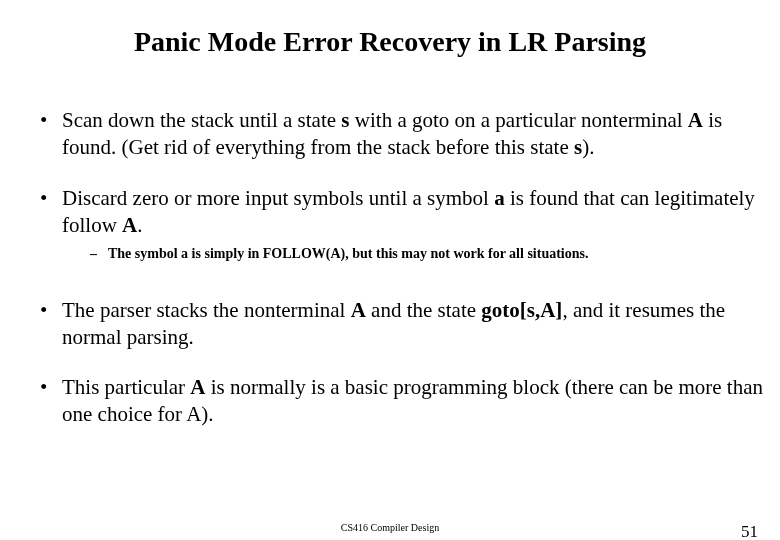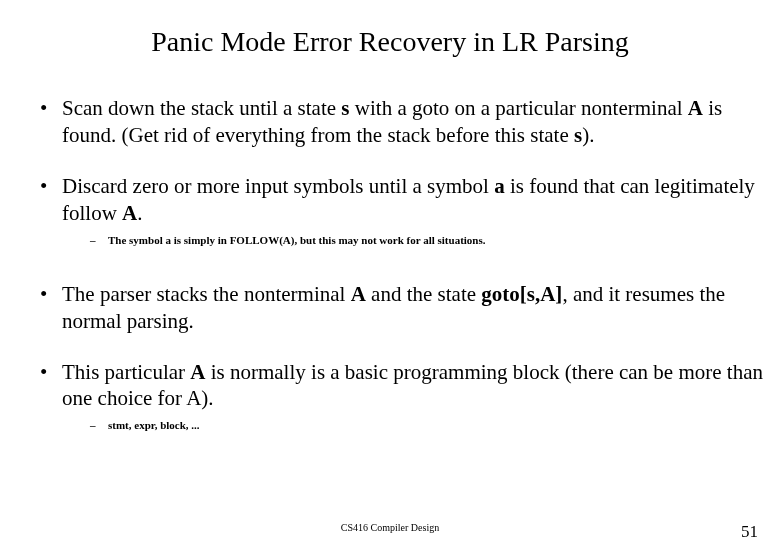--- a/index.html
+++ b/index.html
@@ -1,23 +1,23 @@
 <!DOCTYPE html>
 <html><head>
 <meta charset="utf-8">
 <style>
   * { margin: 0; padding: 0; box-sizing: border-box; }
   html, body { width: 780px; height: 540px; background: #fff; font-family: "Times New Roman", Times, serif; color: #000; }
   .slide { width: 780px; height: 540px; position: relative; padding: 26px 0 0 0; }
-  .title { font-size: 28px; font-weight: normal; text-align: center; margin-bottom: 37px; padding: 0 20px; }
+  .title { font-size: 28px; font-weight: bold; text-align: center; margin-bottom: 49px; padding: 0 20px; }
   ul.main { list-style: none; padding: 0 8px 0 40px; }
   ul.main > li { position: relative; font-size: 21px; line-height: 1.28; margin-bottom: 4px; padding-left: 22px; margin-top: 24px; }
   ul.main > li::before { content: "•"; position: absolute; left: 0; top: 0; font-size: 21px; }
   ul.sub { list-style: none; padding: 6px 0 10px 28px; }
-  ul.sub > li { position: relative; font-size: 11px; font-weight: bold; line-height: 1.3; padding-left: 18px; }
+  ul.sub > li { position: relative; font-size: 14px; font-weight: bold; line-height: 1.3; padding-left: 18px; }
   ul.sub > li::before { content: "–"; position: absolute; left: 0; top: 0; }
   .footer { position: absolute; bottom: 18px; left: 0; width: 780px; }
   .footer-center { position: absolute; left: 50%; transform: translateX(-50%); font-size: 10px; }
   .footer-right { position: absolute; right: 22px; font-size: 17px; }
   .b { font-weight: bold; }
 </style>
 </head>
 <body>
 
 <div class="slide">
@@ -31,23 +31,20 @@
       <span>Discard zero or more input symbols until a symbol </span><span class="b">a</span><span> is found that can legitimately follow </span><span class="b">A</span><span>.</span>
       <ul class="sub">
         <li>The symbol a is simply in FOLLOW(A), but this may not work for all situations.</li>
       </ul>
     </li>
     <li>
       <span>The parser stacks the nonterminal </span><span class="b">A</span><span> and  the state </span><span class="b">goto[s,A]</span><span>, and it resumes the normal parsing.</span>
     </li>
     <li>
       <span>This particular </span><span class="b">A</span><span> is normally is a basic programming block (there can be more than one choice for A).</span>
-      <ul class="sub">
-        <li>stmt, expr, block, ...</li>
-      </ul>
     </li>
   </ul>
 
   <div class="footer">
     <div class="footer-center">CS416 Compiler Design</div>
     <div class="footer-right">51</div>
   </div>
 </div>
 
 </body></html>

